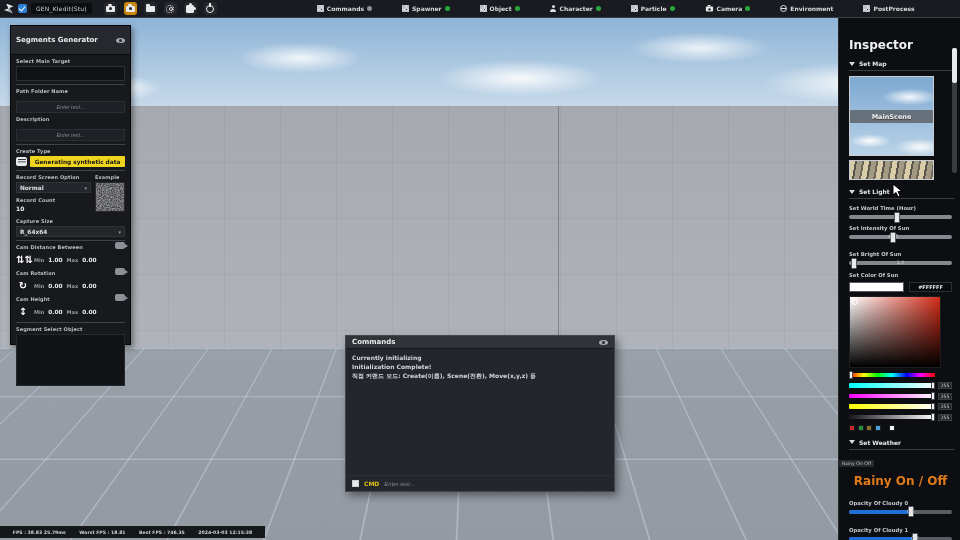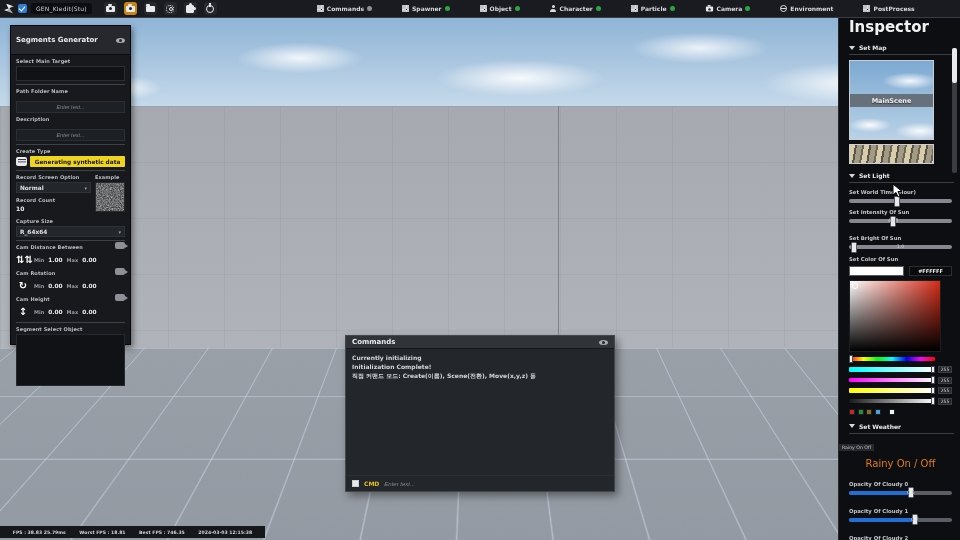--- a/index.html
+++ b/index.html
@@ -111,21 +111,21 @@
   .cmd-input{flex:1;background:transparent;border:none;color:#9a9ea4;font-size:6px;font-style:italic;outline:none;}
   .cmd-input::placeholder{color:#84888e;font-style:italic;}
 
   
   .compwin{position:absolute;top:295px;left:690px;width:100px;height:218px;background:#1d2025;border:1px solid #43464c;box-shadow:3px 4px 8px rgba(0,0,0,.4);z-index:30;}
   .comp-head{height:12px;background:#2e3136;display:flex;align-items:center;justify-content:space-between;padding:0 5px;border-bottom:1px solid #16181c;}
   .comp-title{font-size:6.5px;font-weight:bold;color:#e8eaec;}
 
   
   .inspector{position:absolute;top:18px;right:0;width:122px;height:522px;background:#0d0e11;border-left:1px solid #26282c;z-index:50;padding:0 0 0 10px;}
-  .insp-title{font-size:15px;font-weight:bold;color:#f0f1f3;margin-top:0;}
+  .insp-title{font-size:12px;font-weight:bold;color:#f0f1f3;margin-top:20px;}
   .sec-head{display:flex;align-items:center;gap:4px;margin-top:8px;padding-bottom:3px;border-bottom:1px solid #3c3e42;margin-right:6px;}
   .sec-label{font-size:6px;font-weight:bold;color:#e4e6e9;}
   .thumb{width:85px;height:80px;margin-top:5px;position:relative;border:1px solid #caced4;
     background:
       radial-gradient(30px 10px at 20px 64px,rgba(255,255,255,.95),rgba(255,255,255,0) 70%),
       radial-gradient(40px 12px at 60px 20px,rgba(255,255,255,.9),rgba(255,255,255,0) 70%),
       radial-gradient(36px 12px at 70px 70px,rgba(255,255,255,.9),rgba(255,255,255,0) 70%),
       linear-gradient(#7da9d2,#b9d2e6);}
   .thumb-banner{position:absolute;left:0;top:33px;width:100%;height:13px;background:rgba(96,102,110,.88);display:flex;align-items:center;justify-content:center;}
   .thumb-banner span{font-size:6.5px;font-weight:bold;color:#f2f3f5;text-shadow:0 1px 1px #333;}
@@ -152,21 +152,21 @@
   .cbar .mk{position:absolute;right:0;top:-1.5px;width:4px;height:7.5px;background:#f2f3f5;border:1px solid #46494f;border-radius:1px;}
   .cbar.hue{background:linear-gradient(to right,#f00,#ff0 17%,#0f0 33%,#0ff 50%,#00f 67%,#f0f 83%,#f00);}
   .cbar.r{background:linear-gradient(to right,#00ffff,#ffffff);}
   .cbar.g{background:linear-gradient(to right,#ff00ff,#ffffff);}
   .cbar.b{background:linear-gradient(to right,#ffff00,#ffffff);}
   .cbar.a{background:linear-gradient(to right,#191919,#ffffff);}
   .cval{width:14px;height:7px;background:#26282d;border:1px solid #3a3d42;display:flex;align-items:center;justify-content:center;font-size:4.5px;color:#d8dadd;flex:none;}
   .pal-row{display:flex;align-items:center;gap:2.5px;margin-top:4px;}
   .pal{width:6px;height:6px;border:1px solid #1b1d21;}
   .rainy-lbl{font-size:4.6px;color:#c3c6cb;margin-top:4px;margin-left:-10px;background:#26282d;display:inline-block;padding:1px 3px;}
-  .rainy-btn{margin-top:3px;margin-right:8px;text-align:center;font-size:10px;font-weight:normal;color:#e07b1a;padding:2px 0;}
+  .rainy-btn{margin-top:3px;margin-right:8px;text-align:center;font-size:12px;font-weight:bold;color:#e07b1a;padding:2px 0;}
   .cursor{position:absolute;z-index:99;}
 
   
   .statusbar{position:absolute;left:0;bottom:2px;width:265px;height:12px;background:#16171b;display:flex;align-items:center;justify-content:space-around;padding:0 6px;z-index:55;}
   .statusbar span{font-size:4.6px;color:#cfd2d8;font-weight:bold;white-space:nowrap;}
 </style>
 </head>
 <body>
 
 <div id="stage">

